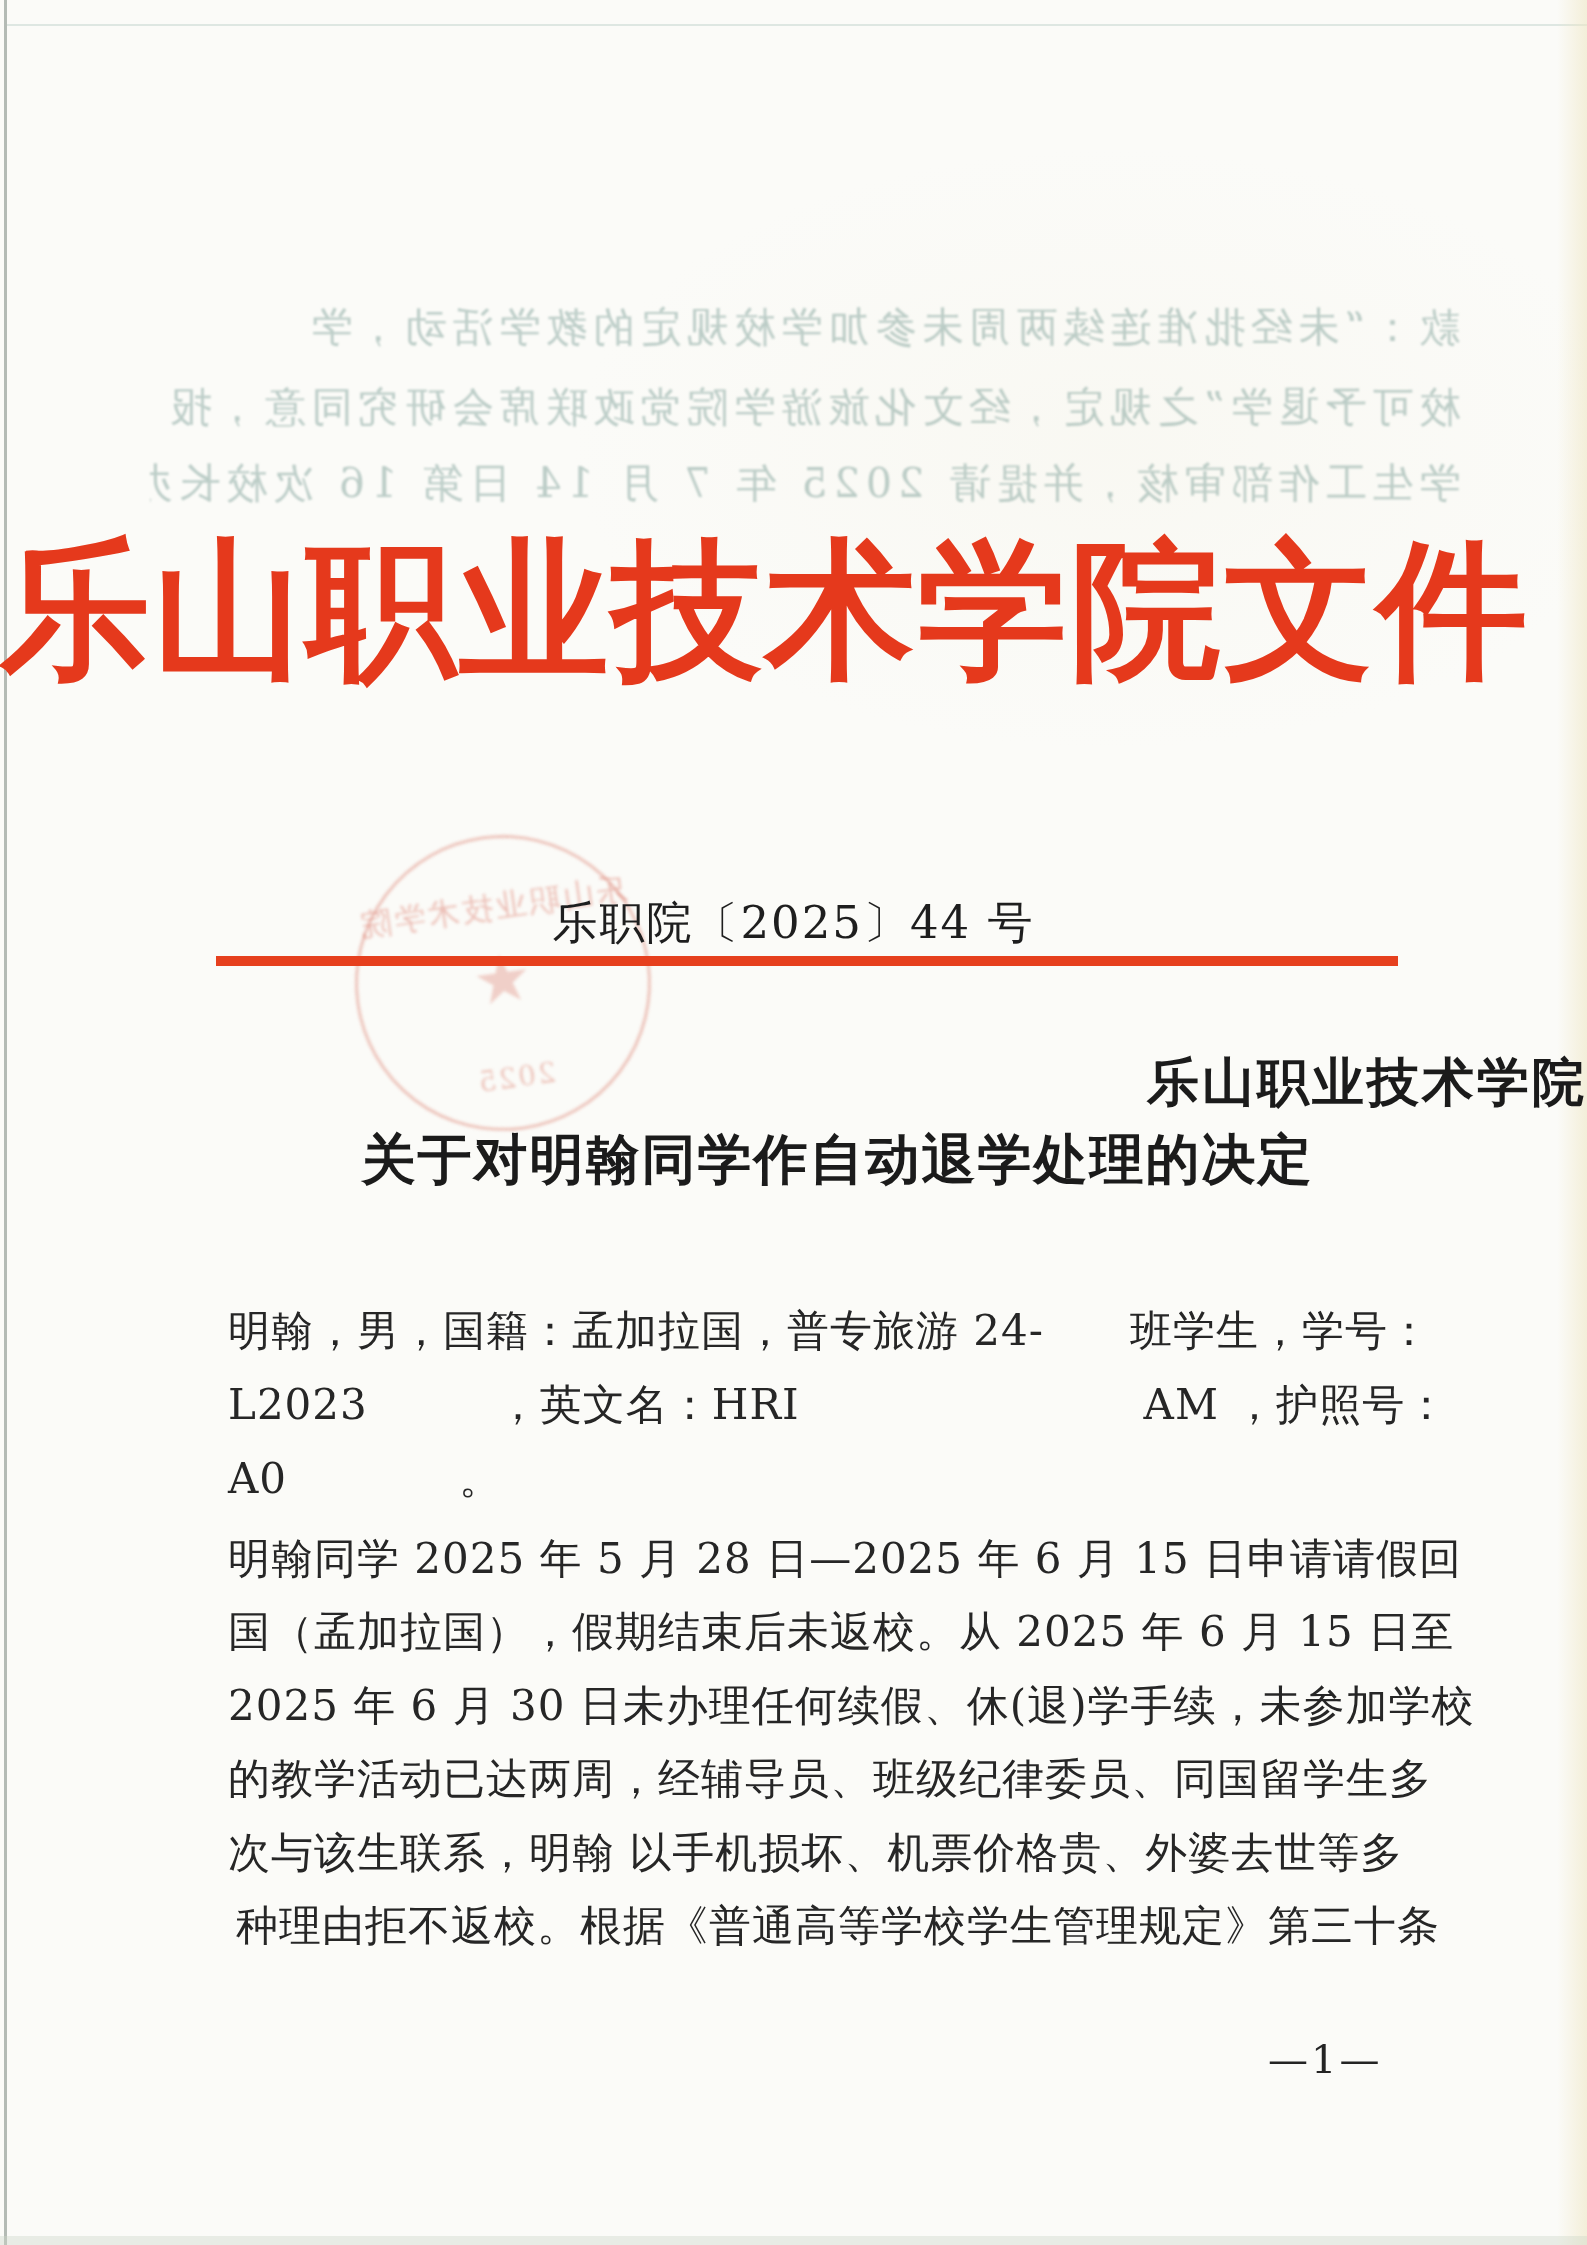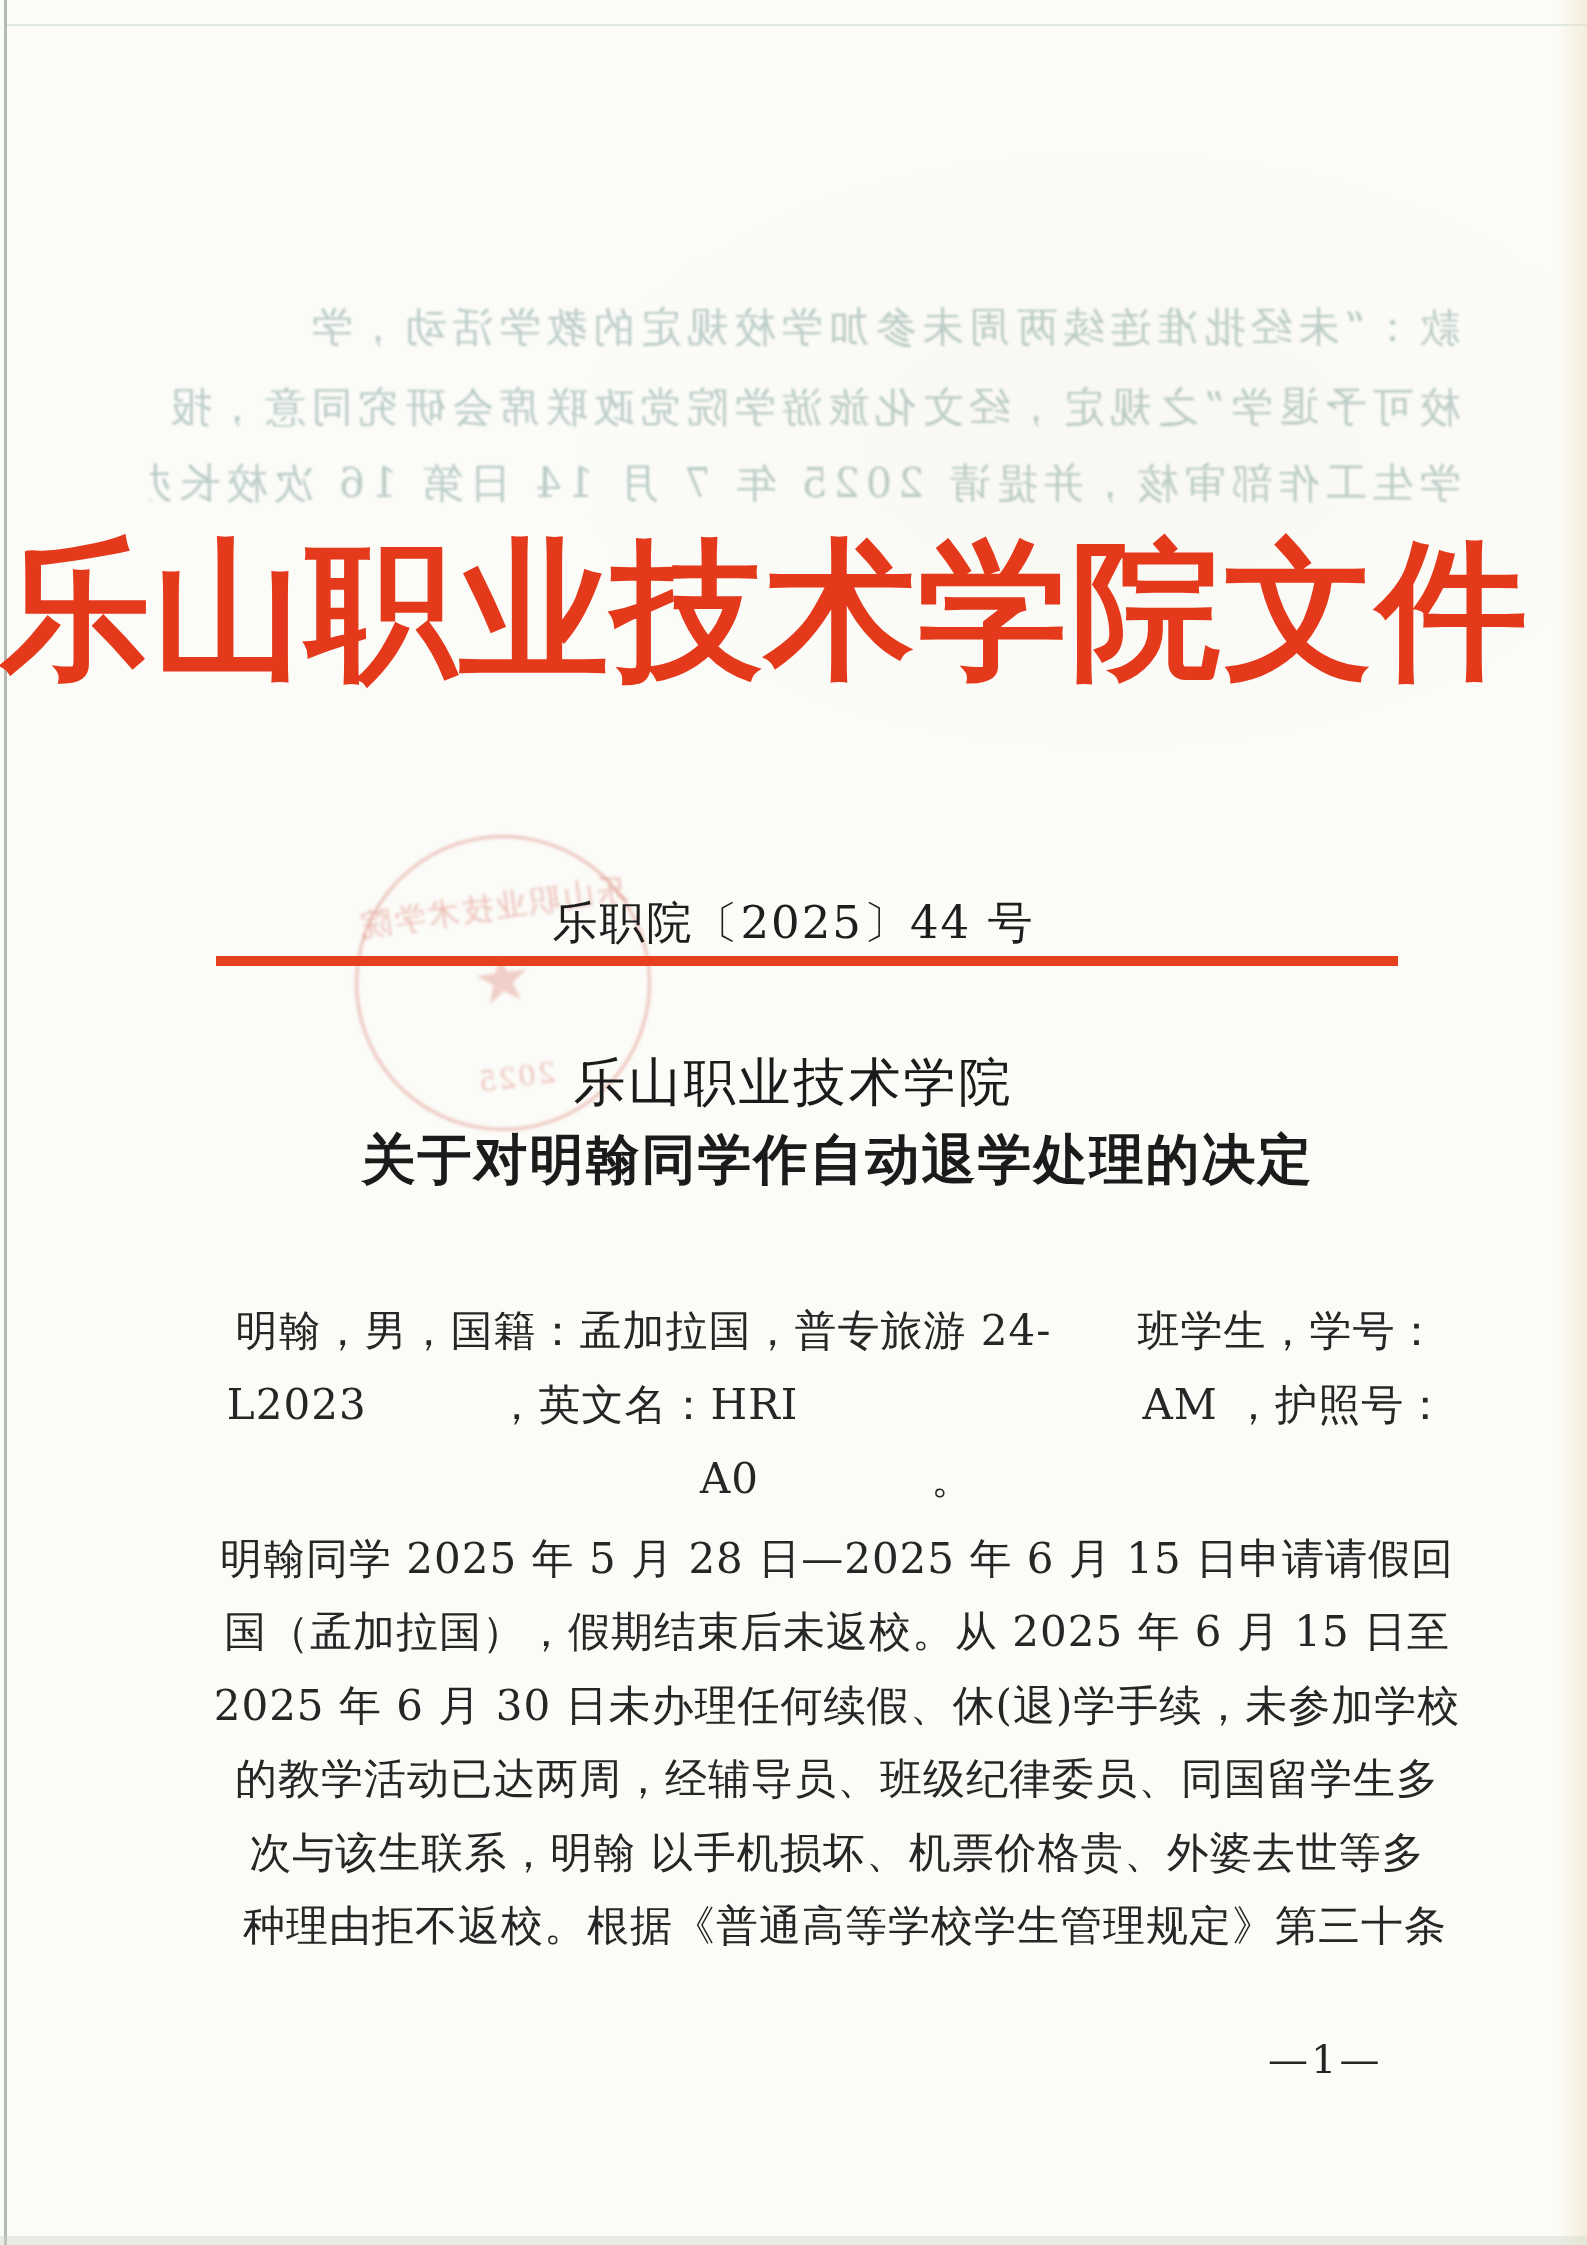--- a/index.html
+++ b/index.html
@@ -85,37 +85,36 @@
     white-space: nowrap;
   }
 
   .red-rule {
     position: absolute; left: 216px; top: 956px; width: 1182px; height: 10px;
     background: var(--rule-red, #e6401e);
   }
 
   .decision-title-1 {
     position: absolute; top: 1048px; left: 0; width: 100%;
-    text-align: center;
-    font-size: 52px; font-weight: normal; letter-spacing: 3px;
+    text-align: right;
+    font-size: 52px; font-weight: bold; letter-spacing: 3px;
     color: #1b1b1b; white-space: nowrap;
   }
   .decision-title-2 {
     position: absolute; top: 1124px; left: 0; width: 100%;
     text-align: center;
     font-size: 54px; font-weight: bold; letter-spacing: 2px;
     color: #1b1b1b; white-space: nowrap; padding-left: 44px;
   }
 
   .body-line {
-    position: absolute; left: 212px; width: 1250px;
+    position: absolute; left: 228px; width: 1250px;
     font-size: 42px; letter-spacing: 1px;
     color: var(--body-ink, #262626);
     white-space: pre;
-    text-align: center;
   }
   .bl-0 { top: 1303px; }
   .bl-1 { top: 1377px; }
   .bl-2 { top: 1451px; }
   .bl-3 { top: 1531px; }
   .bl-4 { top: 1604px; }
   .bl-5 { top: 1678px; }
   .bl-6 { top: 1751px; }
   .bl-7 { top: 1825px; }
   .bl-8 { top: 1898px; margin-left: 8px; }

